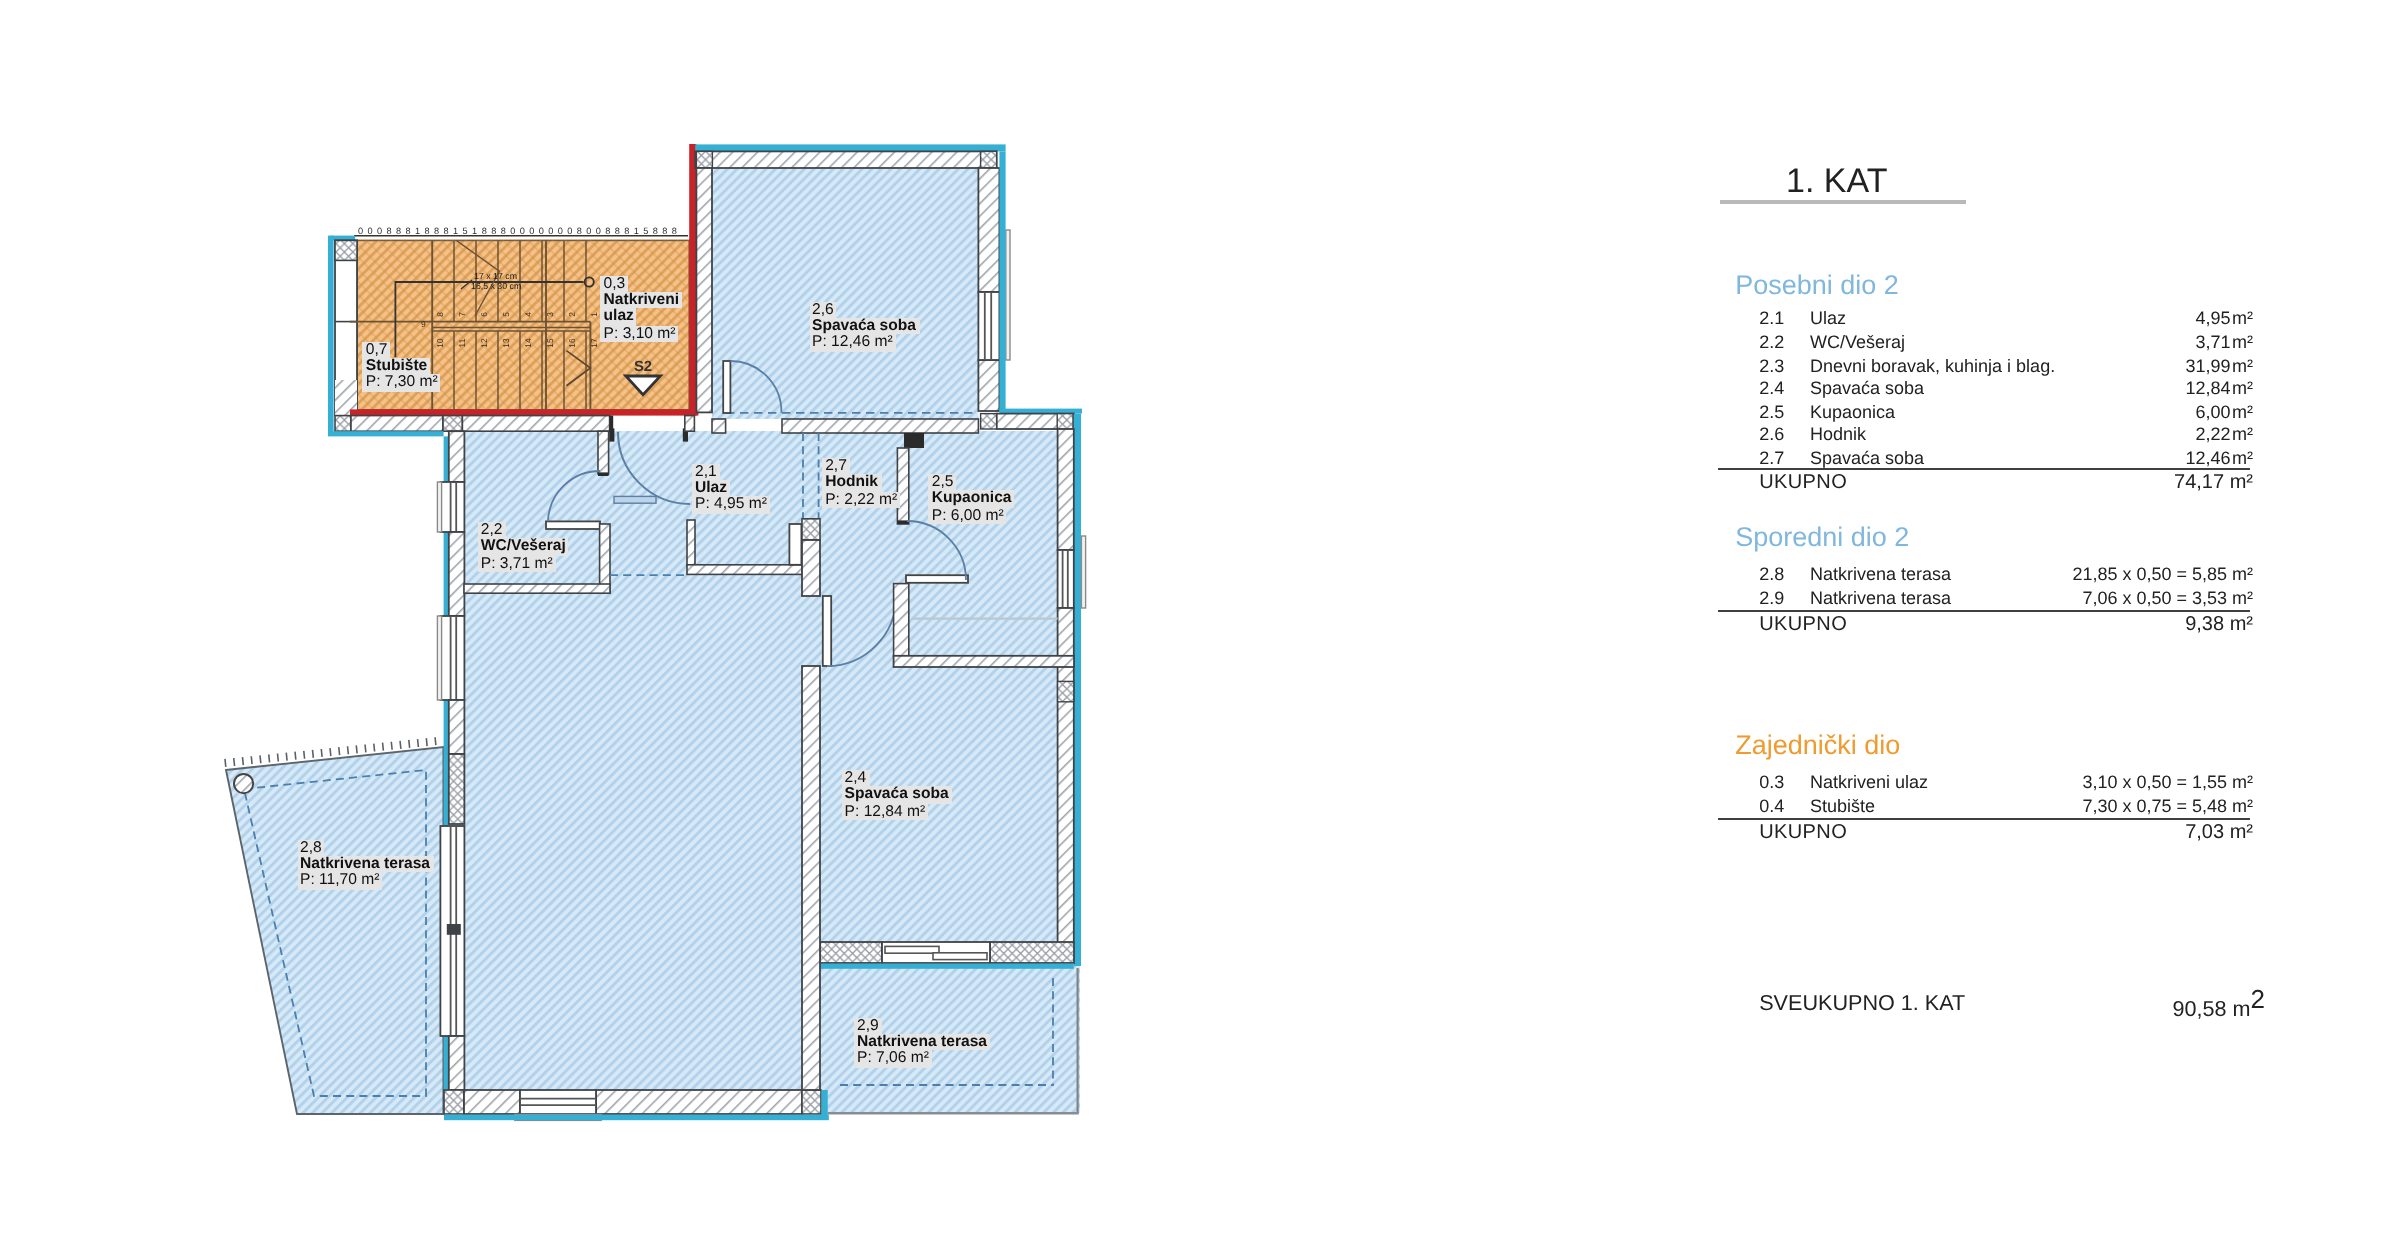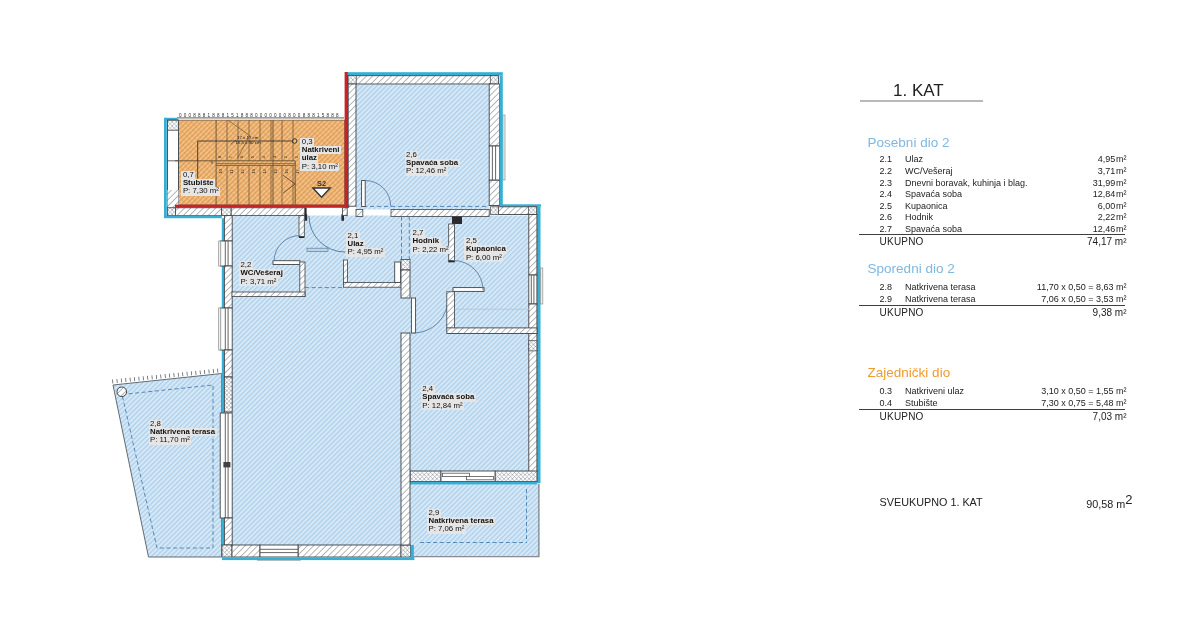--- a/index.html
+++ b/index.html
@@ -323,21 +323,21 @@
     </div>
     <div style="position:absolute;left:858.6px;top:233.8px;width:266.5px;height:1.5px;background:#3f3f3f"></div>
     <div class="pr" style="top:236.1px;font-size:10px">
       <span class="c1" style="letter-spacing:0.2px">UKUPNO</span>
       <span class="c3">74,17 m²</span>
     </div>
     <div style="position:absolute;left:867.6px;top:261.1px;font-size:13.5px;color:#80b7dd">Sporedni dio 2</div>
     <div class="pr" style="top:281.9px;font-size:9.0px">
       <span class="c1">2.8</span>
       <span class="c2">Natkrivena terasa</span>
-      <span class="c3">11,70 x 0,50 = 8,63 m²</span>
+      <span class="c3">21,85 x 0,50 = 5,85 m²</span>
     </div>
     <div class="pr" style="top:293.6px;font-size:9.0px">
       <span class="c1">2.9</span>
       <span class="c2">Natkrivena terasa</span>
       <span class="c3">7,06 x 0,50 = 3,53 m²</span>
     </div>
     <div style="position:absolute;left:858.6px;top:304.5px;width:266.5px;height:1.5px;background:#3f3f3f"></div>
     <div class="pr" style="top:307px;font-size:10px">
       <span class="c1" style="letter-spacing:0.2px">UKUPNO</span>
       <span class="c3">9,38 m²</span>

